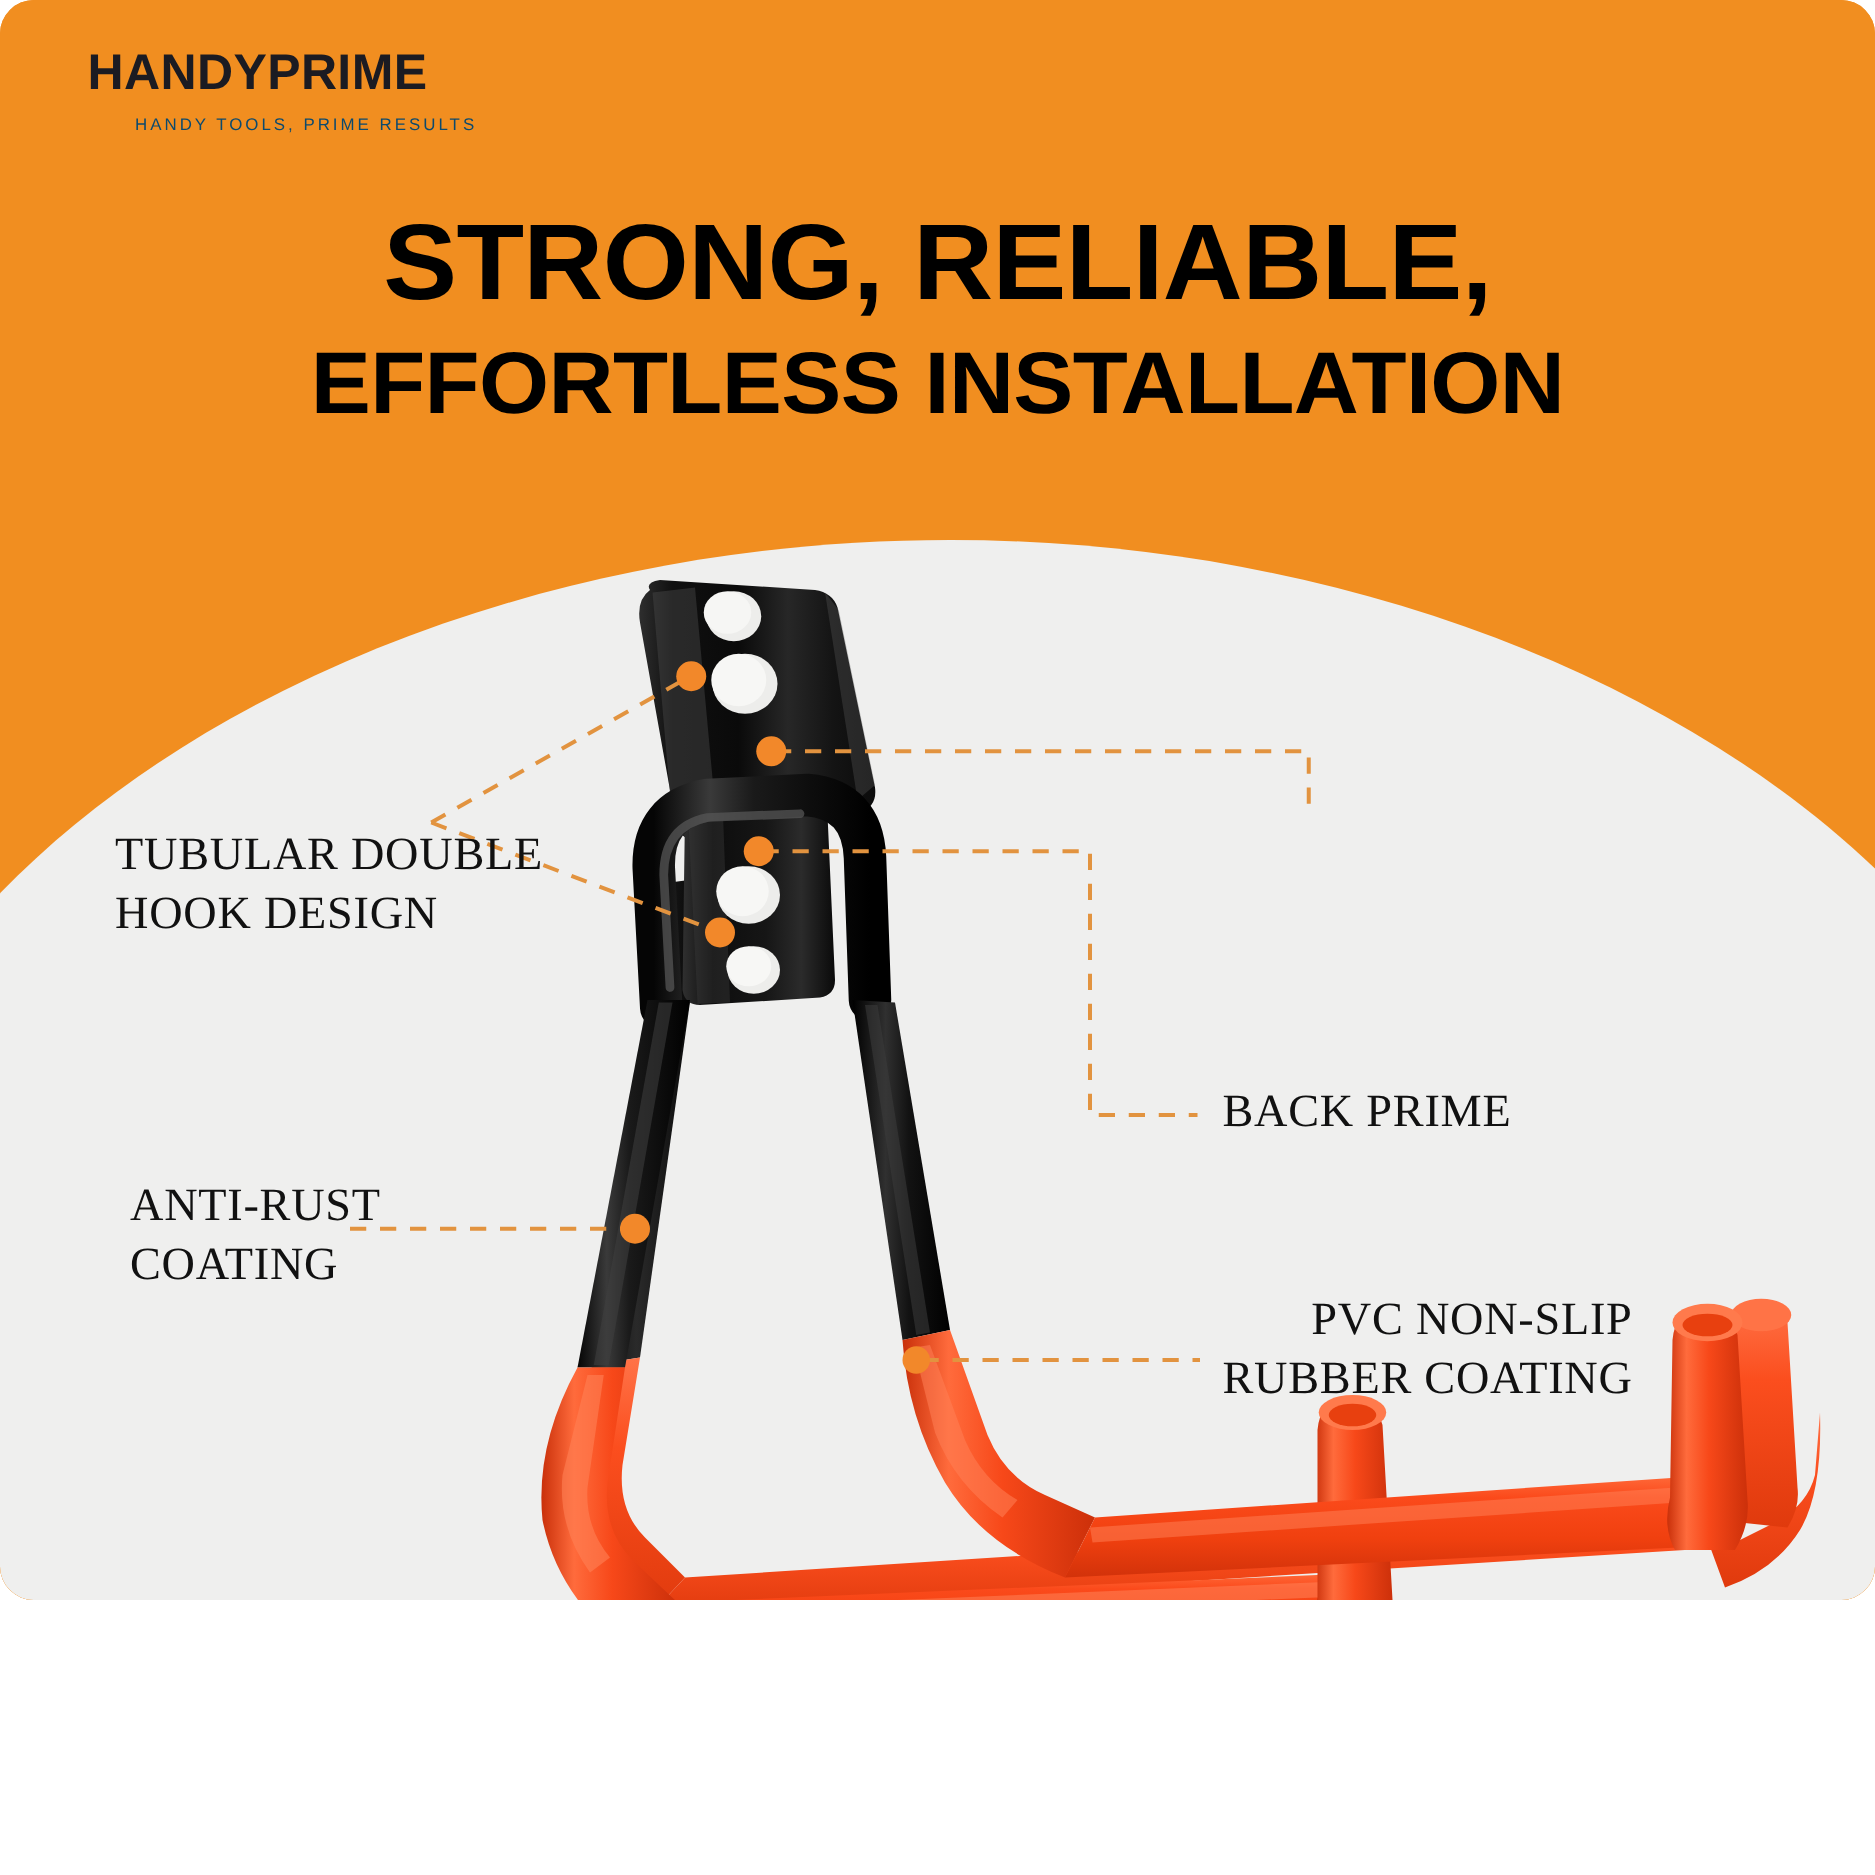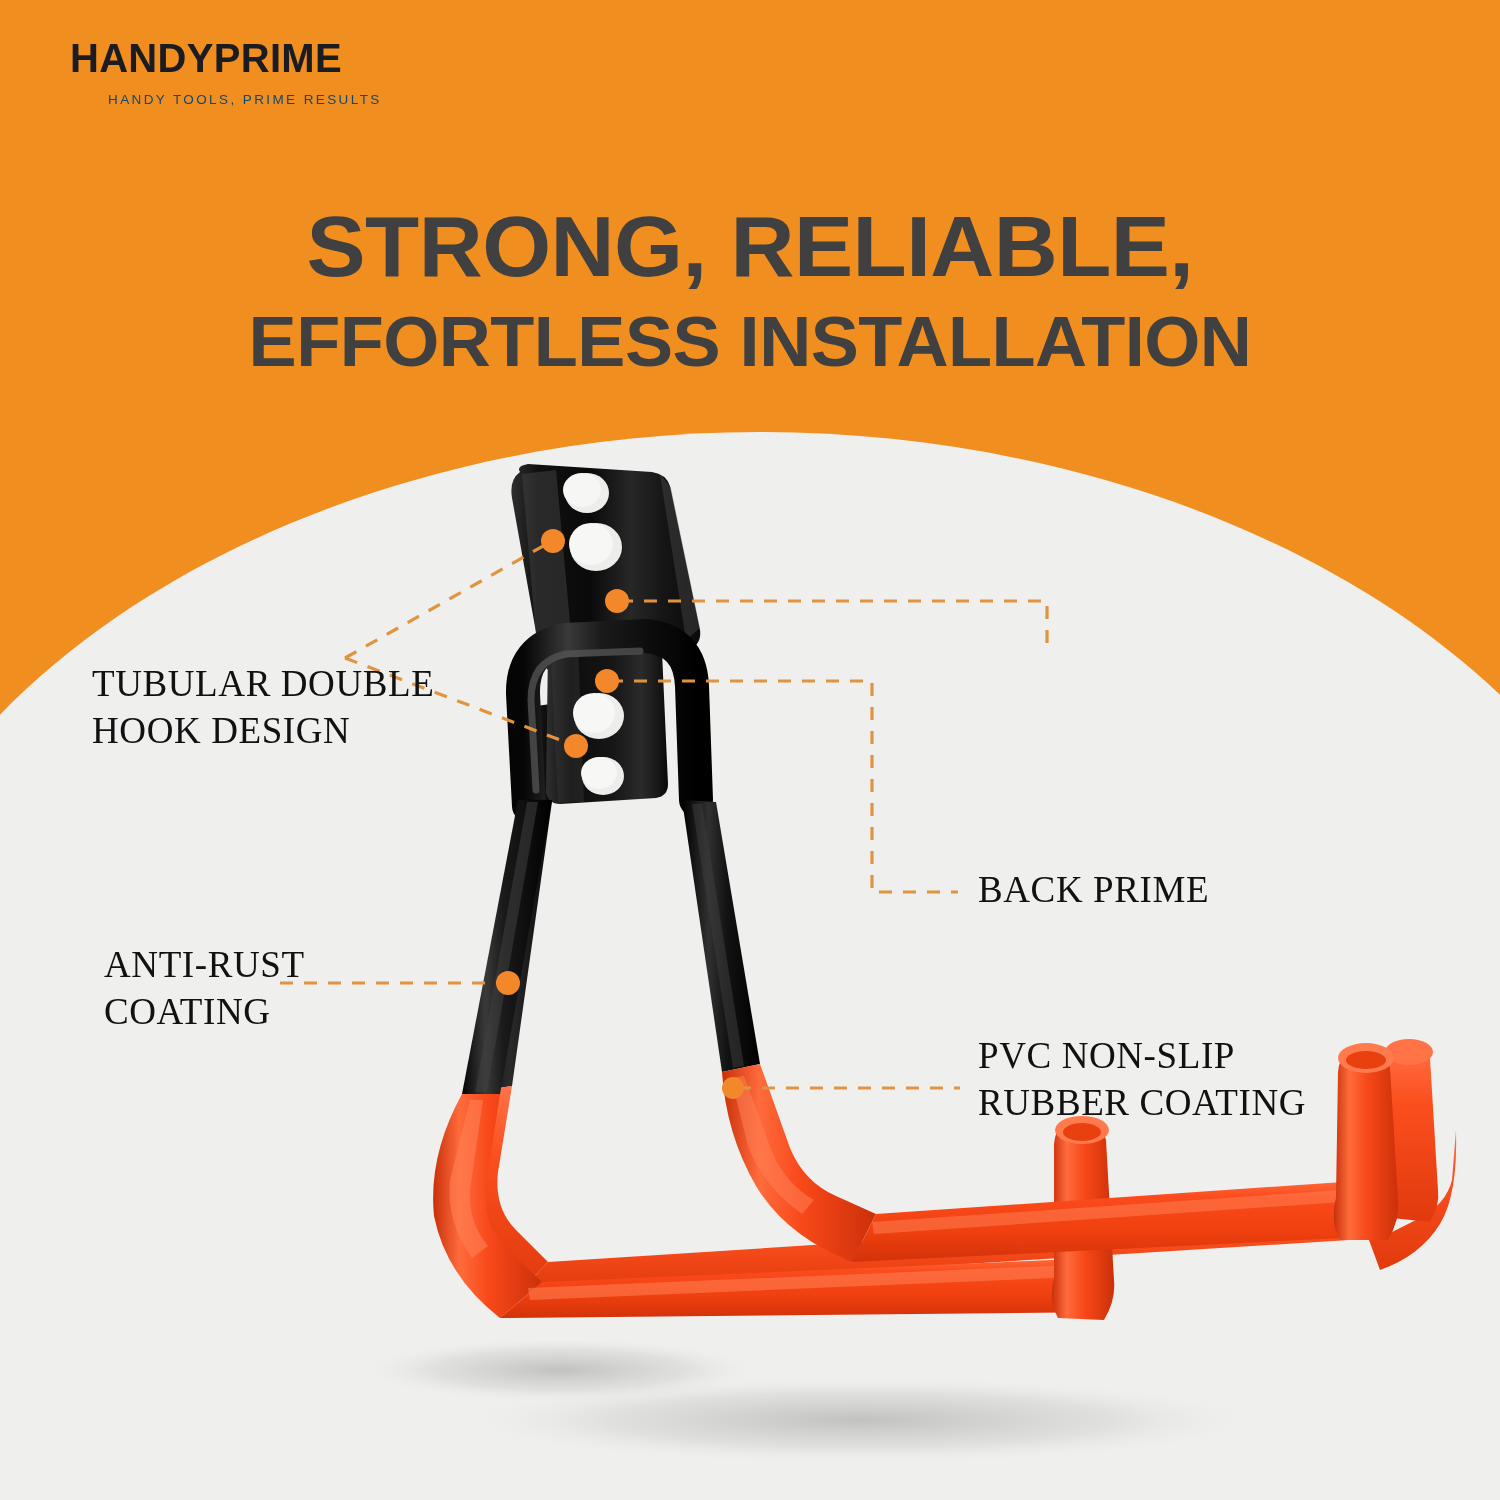--- a/index.html
+++ b/index.html
@@ -3,23 +3,24 @@
 <meta charset="utf-8">
 <style>
   html,body{margin:0;padding:0;background:#ffffff;}
   body{
     font-family:"Liberation Sans", sans-serif;
     -webkit-font-smoothing:antialiased;
   }
   #stage{
     position:relative;
     width:1500px;
-    height:1500px;
+    height:1280px;
     overflow:hidden;
     background:#F18E20;
+    border-radius:27px;
   }
 
   
   #bg-svg{position:absolute;inset:0;width:1500px;height:1500px;}
 
   
   .logo-block{
     position:absolute;
     left:70px; top:38px;
     width:480px;
@@ -43,26 +44,25 @@
     margin:14px 0 0 38px;
     white-space:nowrap;
   }
 
   
   .headline{
     position:absolute;
     left:0; right:0;
     top:168px;
     text-align:center;
-    color:#404040;
+    color:#000000;
     font-family:"Liberation Sans", sans-serif;
     font-weight:bold;
     line-height:0.98;
     letter-spacing:-0.5px;
-    margin-top:36px;
   }
   .headline .l1{
     display:block;
     font-size:86px;
     transform:scaleX(1.03);
   }
   .headline .l2{
     display:block;
     font-size:70px;
     margin-top:20px;
@@ -77,21 +77,21 @@
     font-size:37px;
     line-height:1.28;
     letter-spacing:0.6px;
     color:#111111;
     white-space:pre-line;
   }
   #callout-tubular{ left:92px;  top:660px;  }
   #callout-extended{ left:978px; top:658px; }
   #callout-backpanel{ left:978px; top:866px; }
   #callout-antirust{ left:104px;  top:928px;margin-top:13px; }
-  #callout-pvc{ left:978px; top:1032px; }
+  #callout-pvc{ left:978px; top:1032px;text-align:right; }
 
   
   #leaders{position:absolute;inset:0;width:1500px;height:1500px;pointer-events:none;}
   .leader{
     fill:none;
     stroke:#E2933F;
     stroke-width:3.2;
     stroke-dasharray:13 11;
     stroke-linecap:butt;
   }

